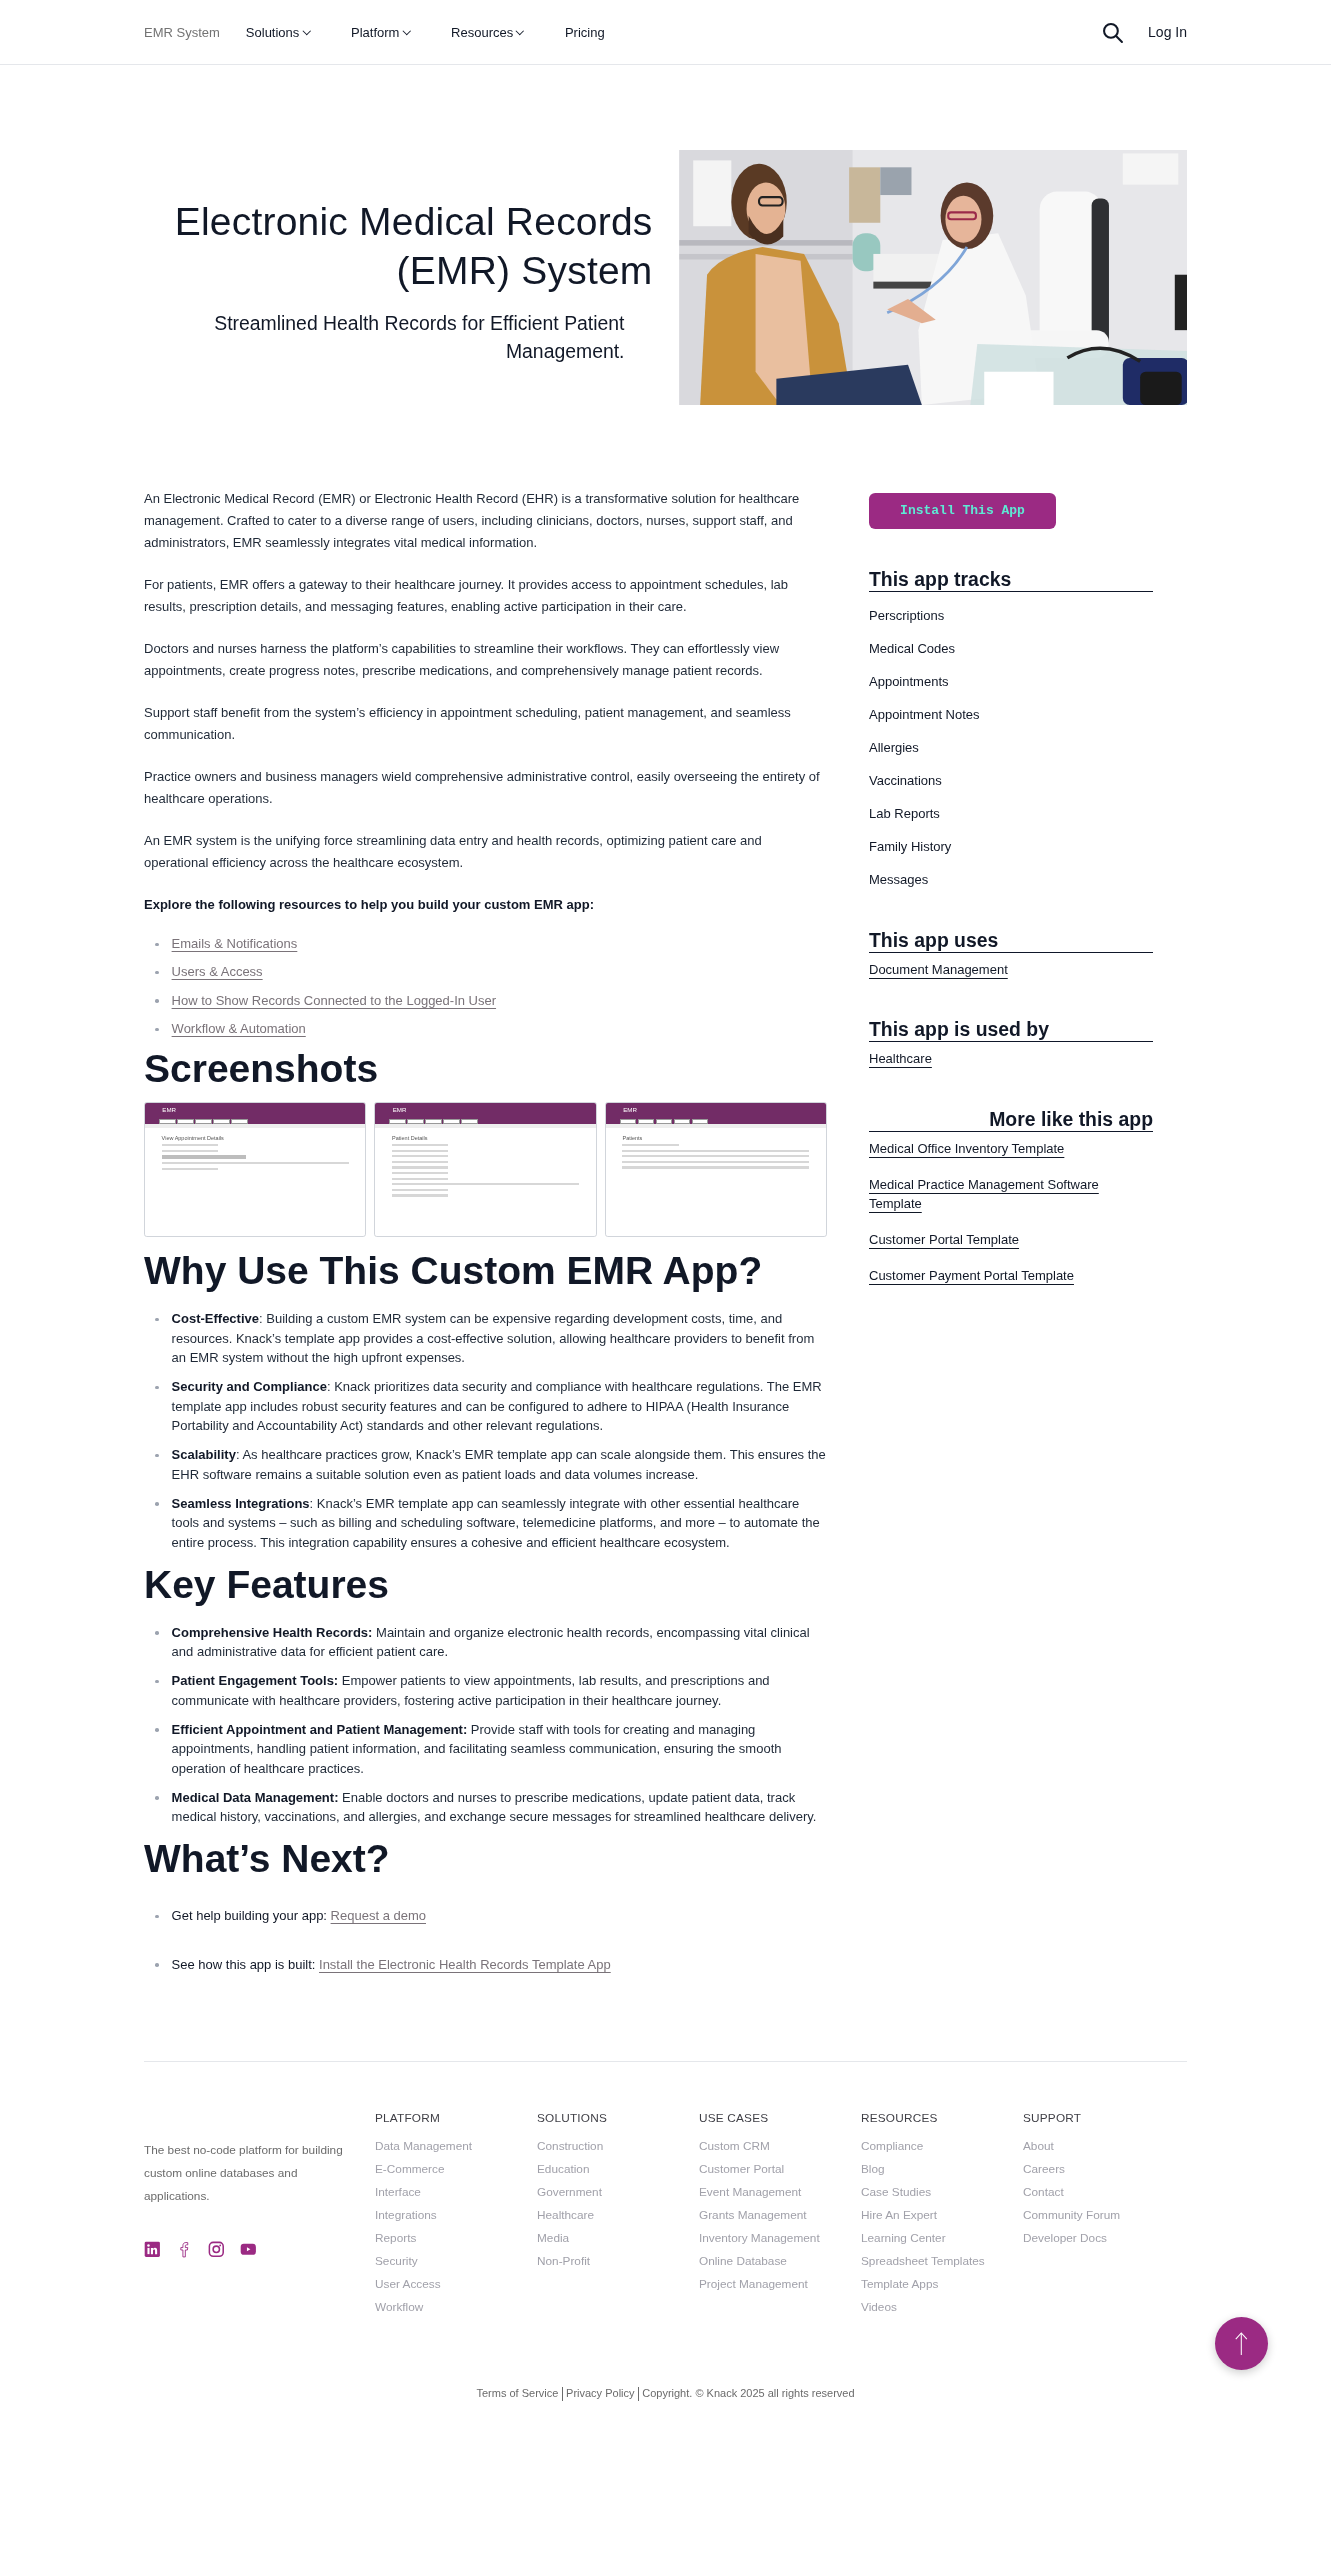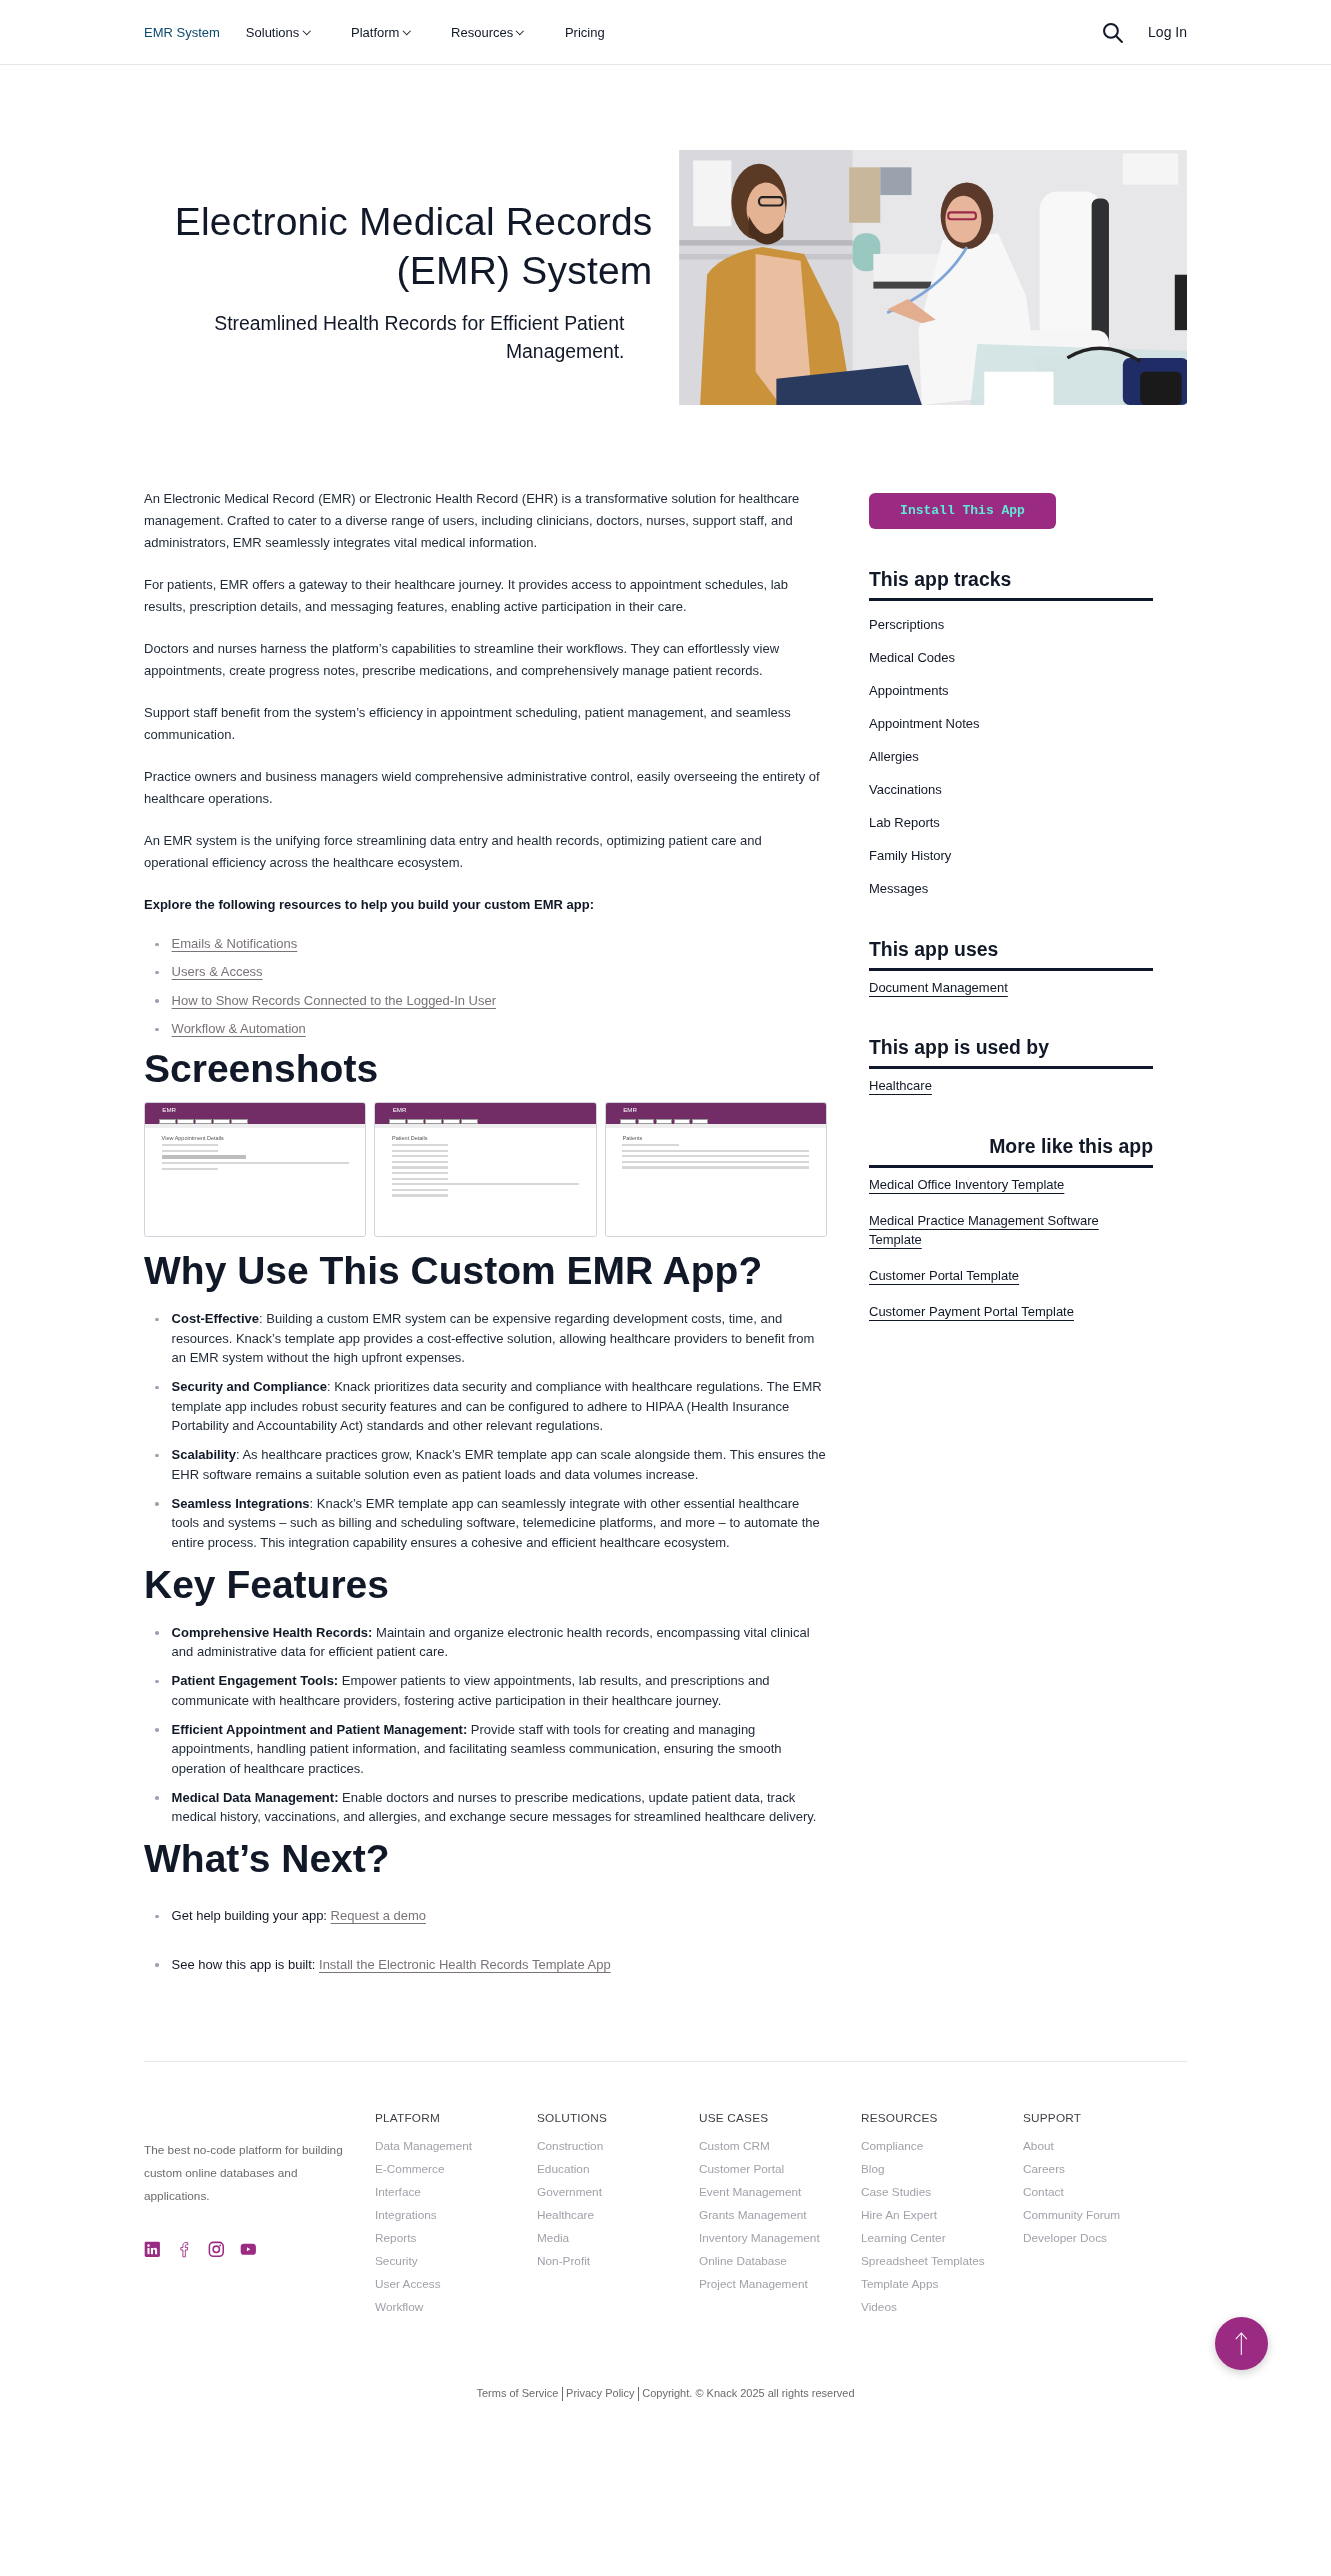--- a/index.html
+++ b/index.html
@@ -3,21 +3,21 @@
 <meta charset="utf-8">
 <style>
   * { box-sizing: border-box; margin: 0; padding: 0; }
   html, body { width: 1331px; background: #ffffff; }
   body { font-family: "Liberation Sans", "DejaVu Sans", sans-serif; color: #111827; }
   a { color: inherit; }
 
   
   .topnav { height: 65px; border-bottom: 1.4px solid #e5e7eb; display: flex; align-items: center; padding: 0 144px; position: relative; }
   .nav-left { display: flex; align-items: center; gap: 0; }
-  .nav-brand { color: #0c4a6e; font-size: 13px; margin-right: 26px; text-decoration: none; }
+  .nav-brand { color: #737373; font-size: 13px; margin-right: 26px; text-decoration: none; }
   .nav-item { font-size: 13px; color: #111827; display: flex; align-items: center; margin-right: 42px; cursor: pointer; }
   .nav-item .chev { width: 5.5px; height: 5.5px; border-right: 1.1px solid #111827; border-bottom: 1.1px solid #111827; transform: rotate(45deg); margin-left: 4.2px; margin-top: -2.8px; }
   .nav-right { margin-left: auto; display: flex; align-items: center; gap: 25px; }
   .search-icon { width: 21px; height: 21px; position: relative; cursor: pointer; }
   .search-icon svg { display: block; }
   .login { font-size: 14px; color: #111827; text-decoration: none; }
 
   
   .hero { display: flex; padding: 0 144px; margin-top: 85px; align-items: flex-start; }
   .hero-text { width: 510px; text-align: right; padding-top: 47px; }
@@ -54,21 +54,21 @@
   .bullets li { font-size: 13px; line-height: 19.4px; color: #1f2937; position: relative; padding-left: 16.6px; margin-bottom: 9.7px; }
   .bullets li::before { content: ""; position: absolute; left: 0; top: 8.3px; width: 3.5px; height: 3.5px; border-radius: 50%; background: #9ca3af; }
   .bullets b { color: #111827; }
   .next-list { list-style: none; padding-left: 11px; margin-top: 14px; }
   .next-list li { font-size: 13px; line-height: 28.4px; color: #111827; position: relative; padding-left: 16.6px; margin-top: 20px; }
   .next-list li::before { content: ""; position: absolute; left: 0; top: 12.5px; width: 3.5px; height: 3.5px; border-radius: 50%; background: #9ca3af; }
   .next-list a { color: #7a7379; text-decoration: underline; text-underline-offset: 2.8px; text-decoration-thickness: 1px; }
 
   
   .install-btn { display: inline-block; width: 187px; height: 36px; line-height: 36px; background: #9b2a83; color: #5eead4; font-weight: 700; font-size: 13px; text-align: center; border-radius: 6.2px; border: none; margin-top: 4.9px; cursor: pointer; font-family: Liberation Mono, monospace; }
-  .side-h { font-size: 19.4px; color: #111827; padding-bottom: 7px; border-bottom: 3px solid #0f172a; margin-top: 39px; }
+  .side-h { font-size: 19.4px; color: #111827; border-bottom: 1px solid #0f172a; margin-top: 39px; }
   .side-h.first { margin-top: 39px; }
   .side-list { list-style: none; margin-top: 7px; }
   .side-list li { font-size: 13px; line-height: 33px; color: #111827; }
   .side-links { list-style: none; margin-top: 7px; }
   .side-links li { font-size: 13px; line-height: 19.4px; margin-bottom: 16.6px; }
   .side-links a { color: #111827; text-decoration: underline; text-underline-offset: 3.5px; text-decoration-thickness: 1px; }
 
   
   .footer { margin: 82px 144px 0; border-top: 1.4px solid #e5e7eb; padding-top: 49px; position: relative; }
   .footer-grid { display: flex; }

